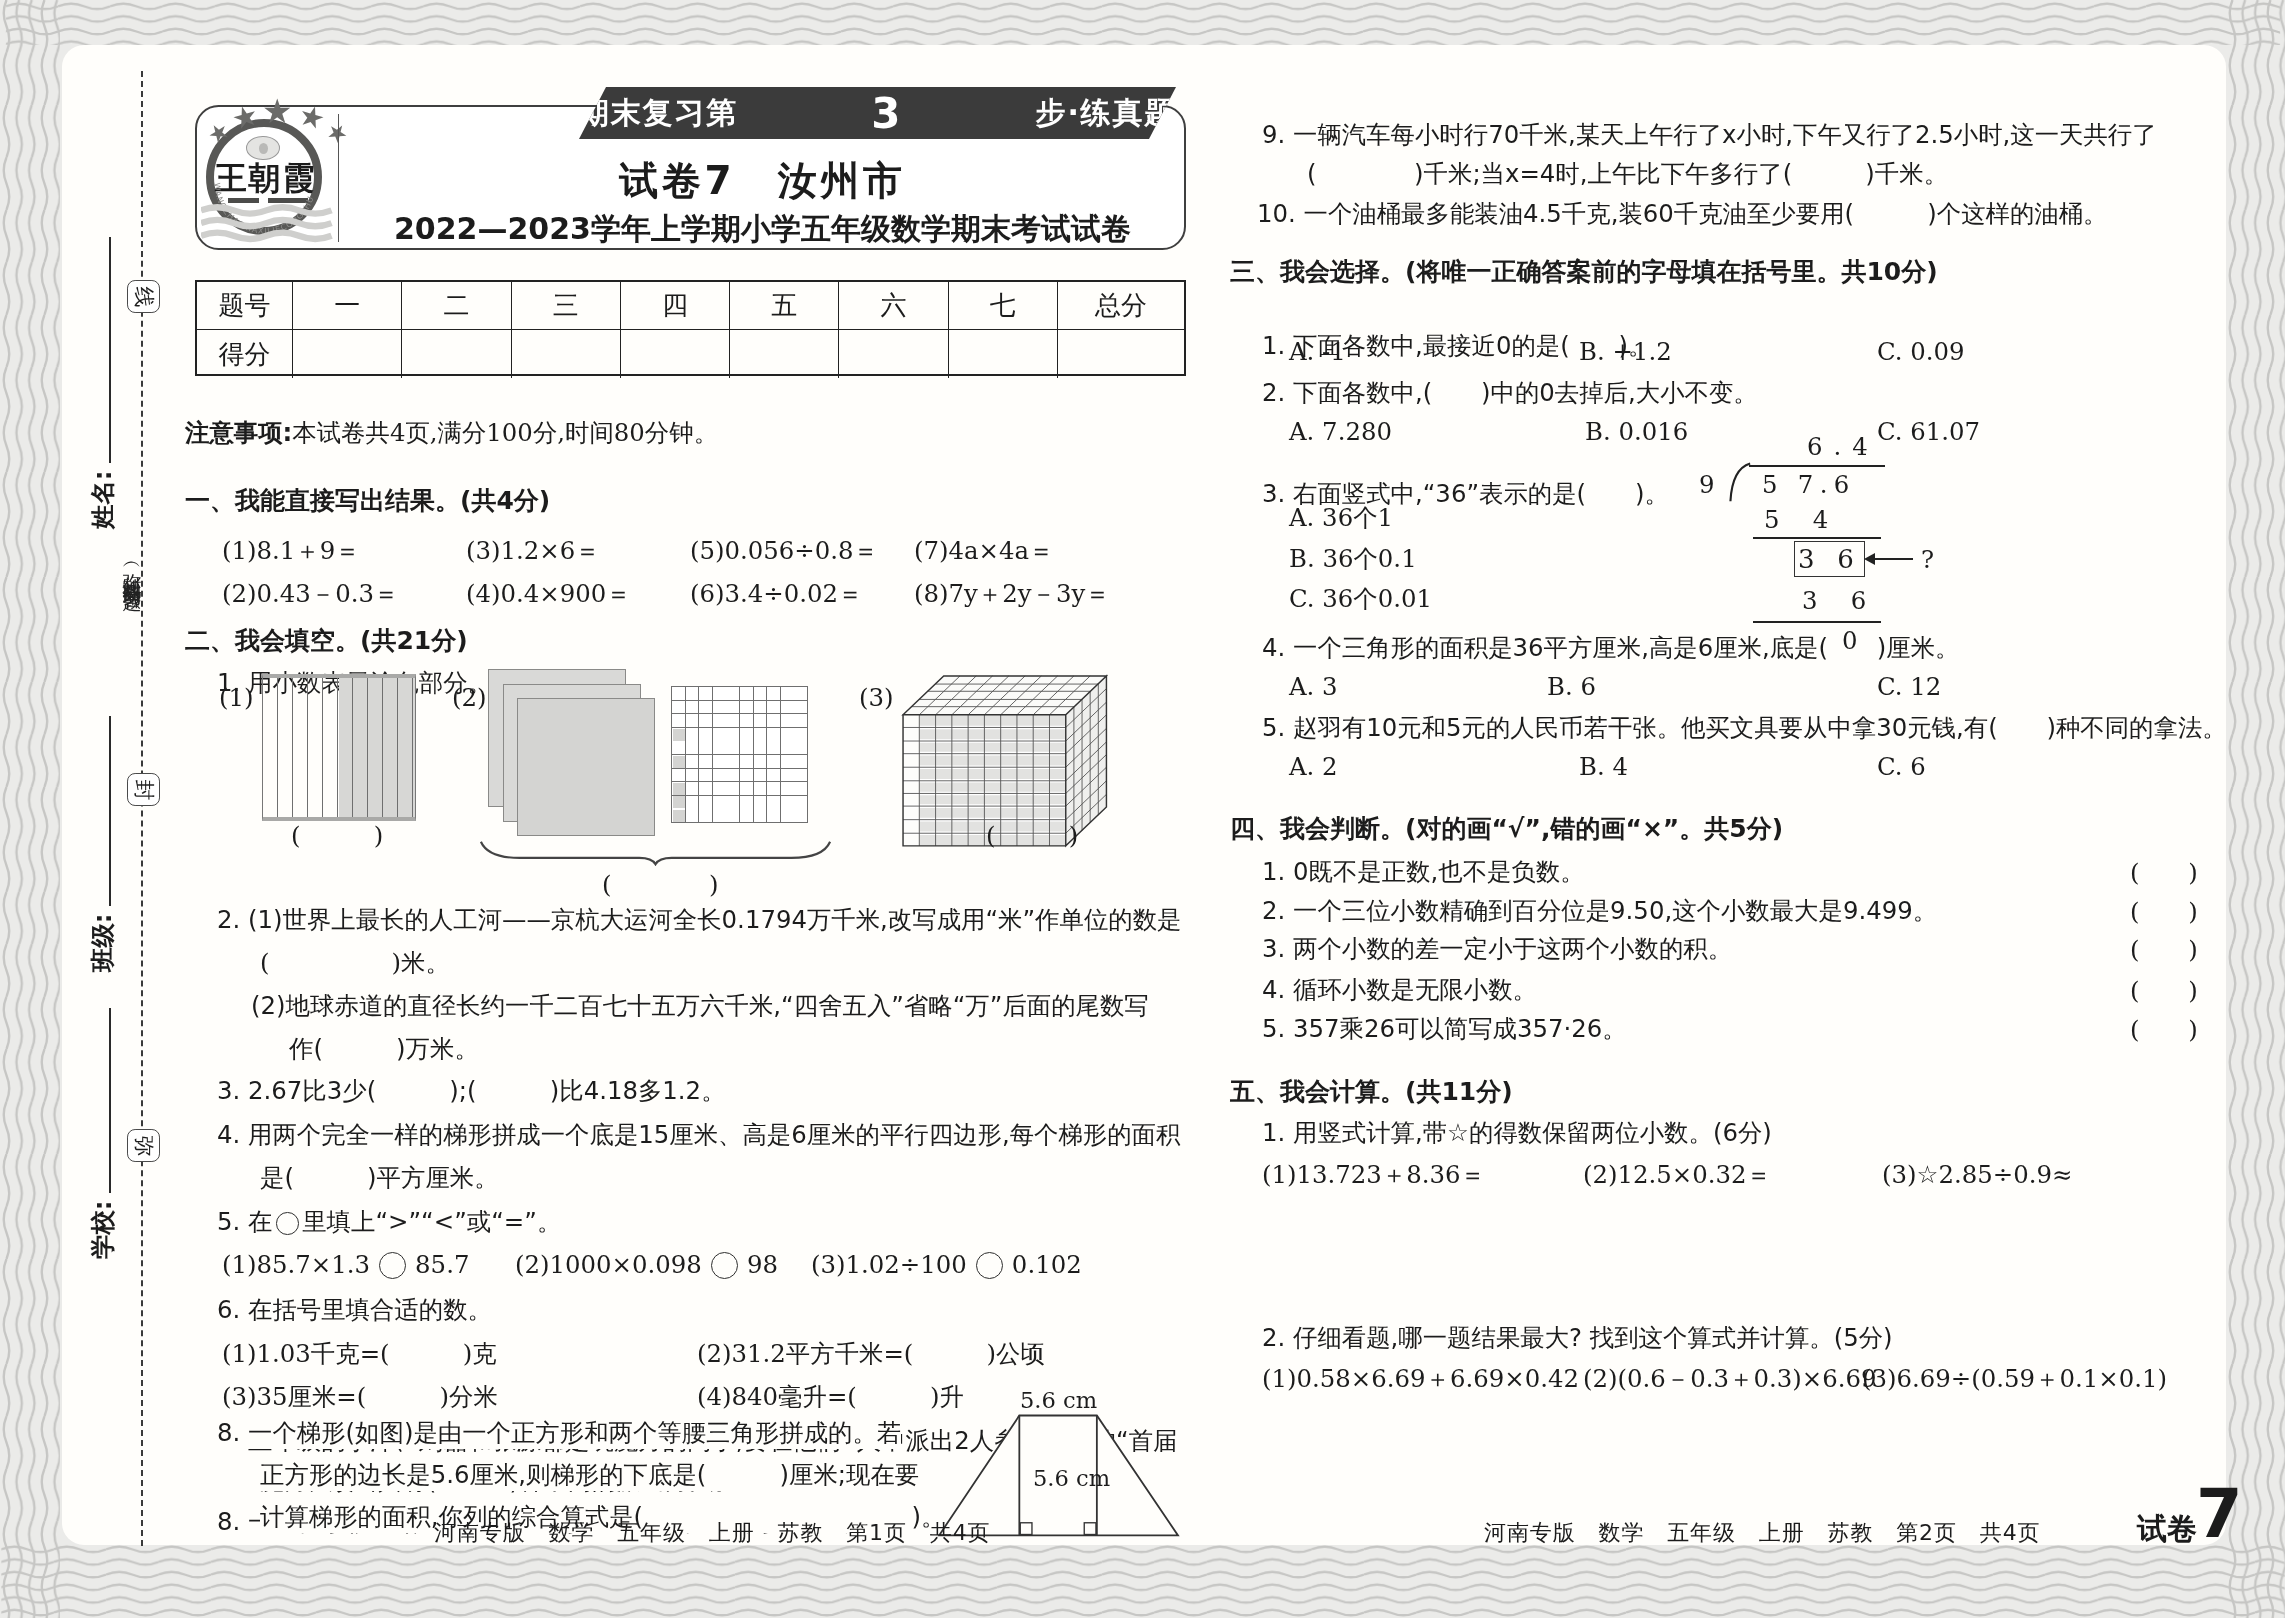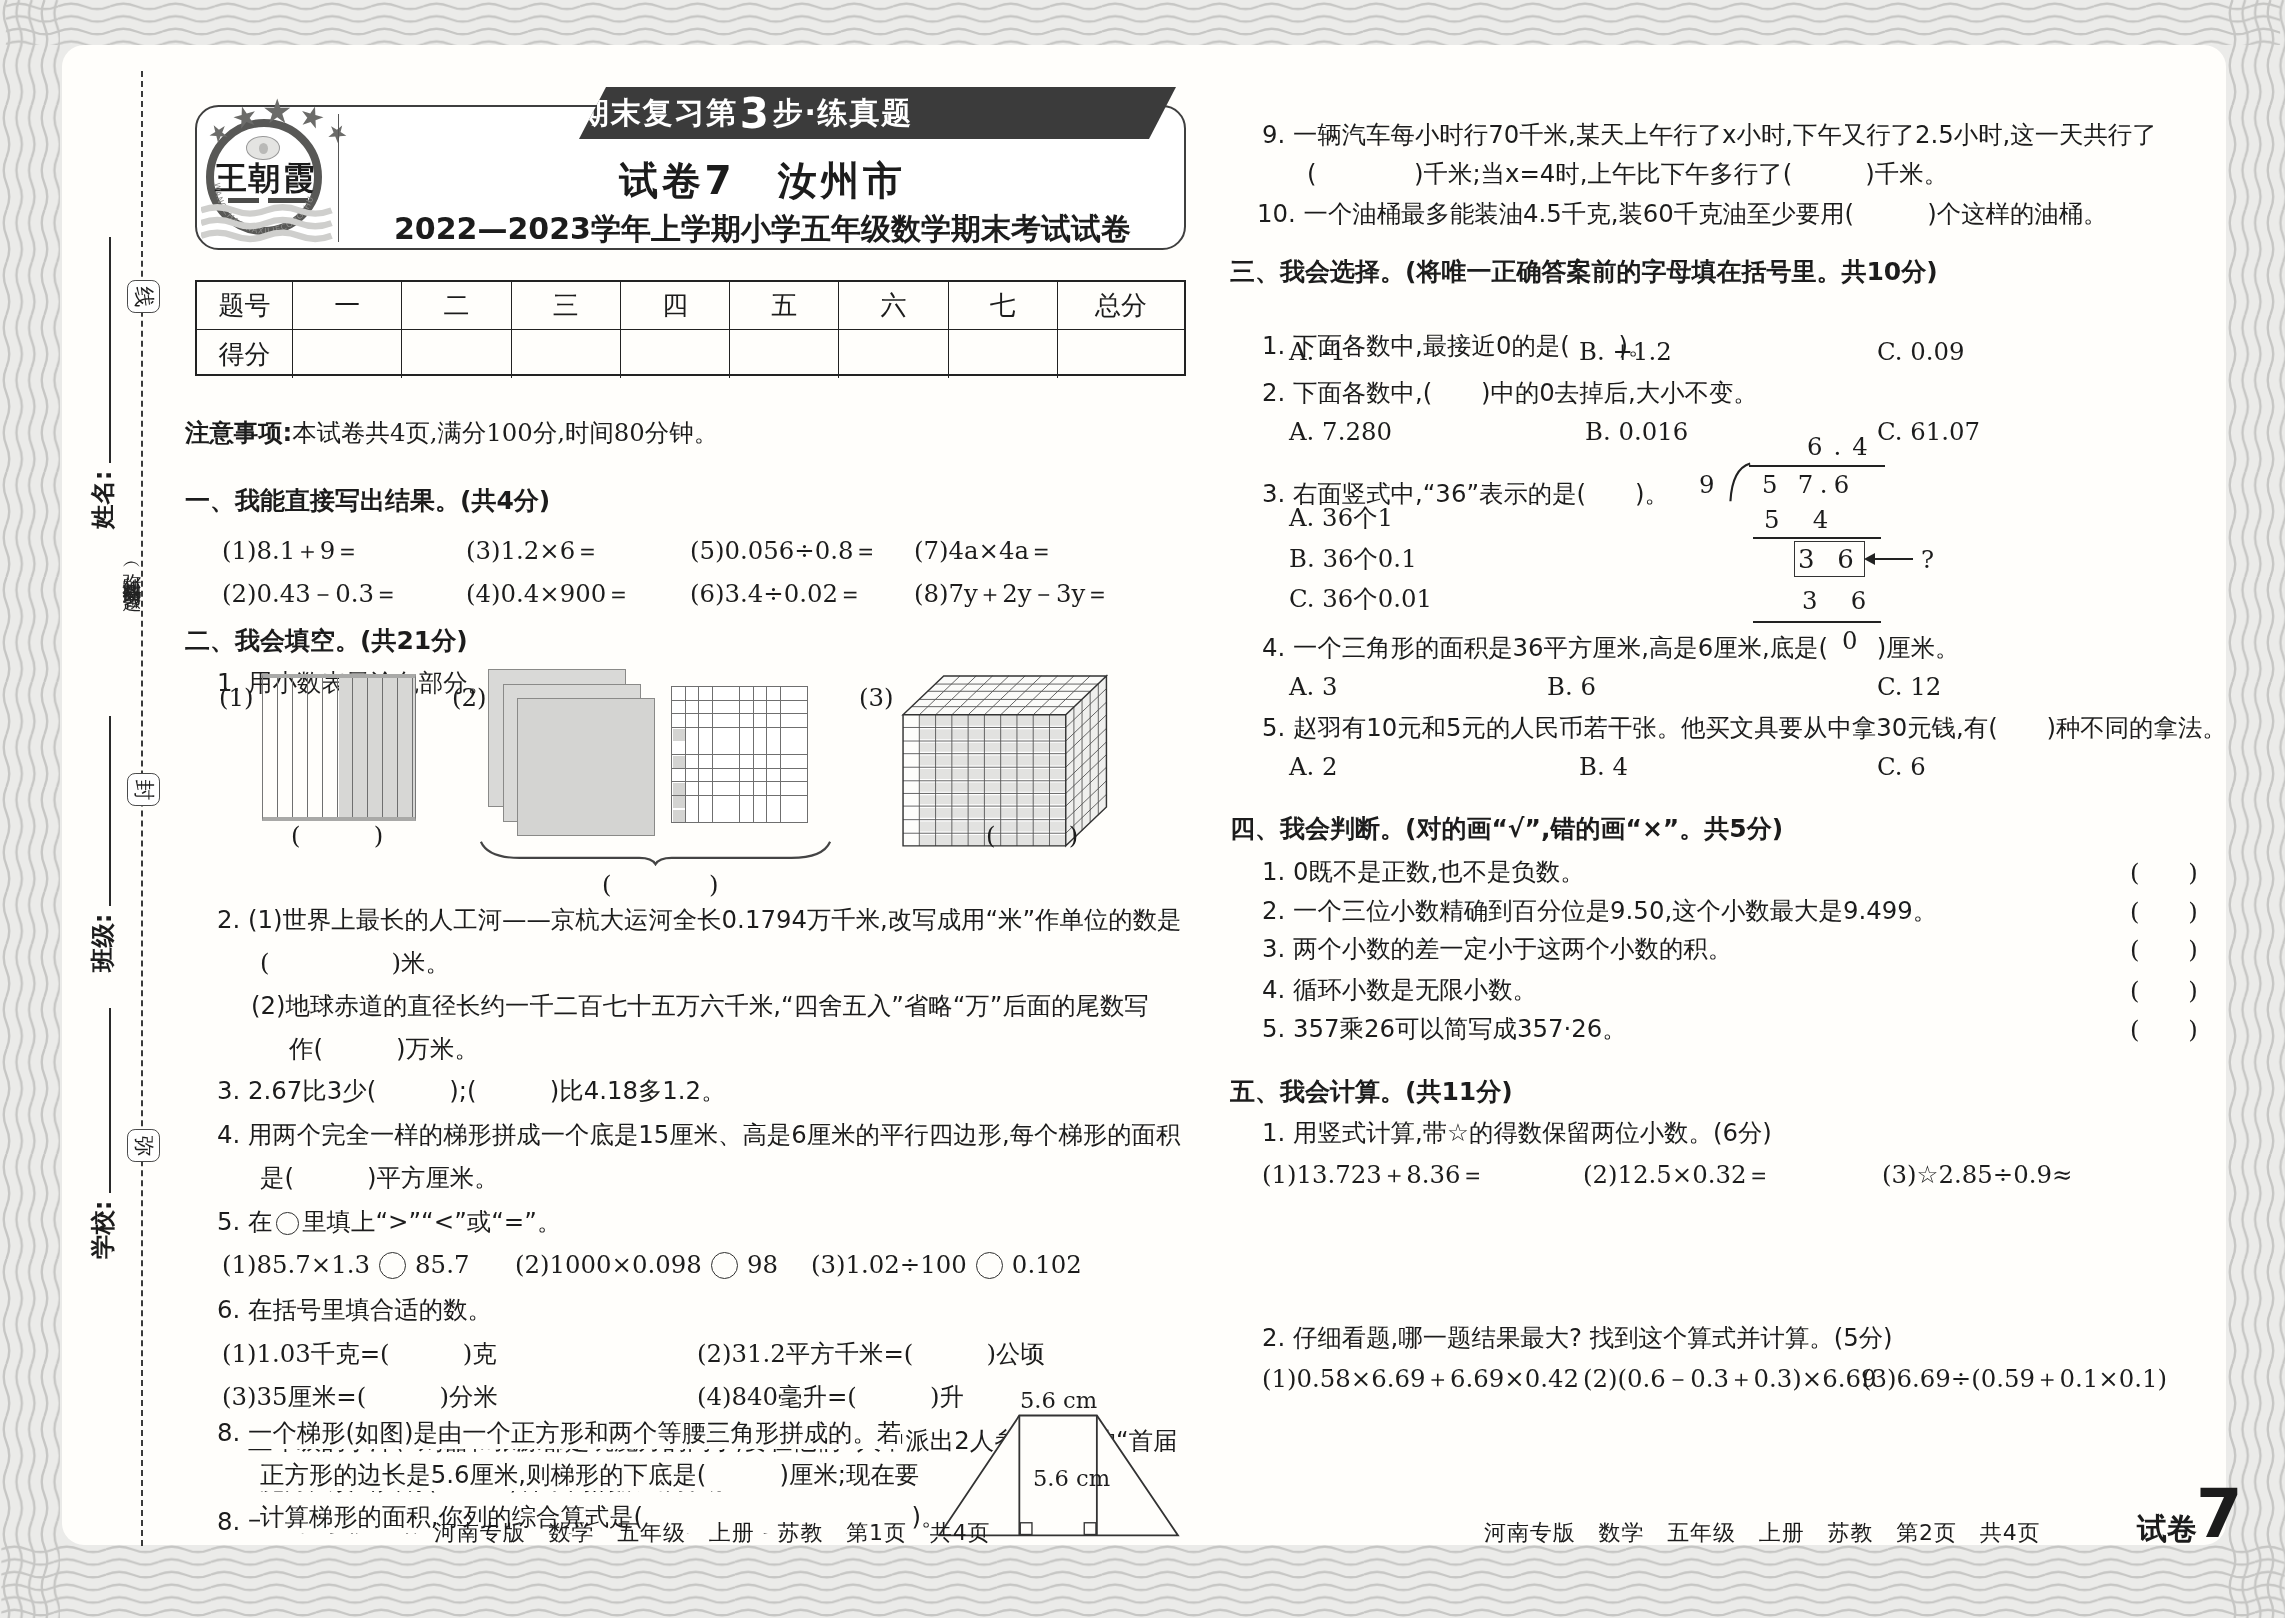--- a/index.html
+++ b/index.html
@@ -9,21 +9,21 @@
   .sheet { position:absolute; left:62px; top:45px; width:2164px; height:1500px; background:#fffefb; border-radius:22px; }
   .abs { position:absolute; }
   .t { position:absolute; font-size:24.4px; line-height:1.25; white-space:nowrap; }
   .hd { position:absolute; font-size:25px; font-weight:bold; white-space:nowrap; }
   .num { font-family:"DejaVu Serif", serif; }
   .wave-strip { position:absolute; }
   
   .hbox { position:absolute; left:195px; top:105px; width:991px; height:145px; border:2.3px solid #3f3f3f; border-radius:23.5px; background:#fff; }
   .badge { position:absolute; left:579px; top:87px; width:597px; height:52px; background:#3b3b3b; color:#fff;
            clip-path:polygon(27px 0, 100% 0, calc(100% - 27px) 100%, 0 100%);
-           display:flex; align-items:center; justify-content:flex-start; font-size:30px; font-weight:bold; letter-spacing:1.8px; }
+           display:flex; align-items:center; justify-content:space-between; font-size:30px; font-weight:bold; letter-spacing:1.8px; }
   .badge .big { font-size:42px; margin:0 1.8px; }
   .page-title { position:absolute; left:362px; top:154px; width:801px; text-align:center; font-size:39px; font-weight:bold; letter-spacing:3.6px; }
   .page-sub { position:absolute; left:353px; top:209px; width:819px; text-align:center; font-size:30px; font-weight:bold; }
   .logo-divider { position:absolute; left:338px; top:114px; height:128px; border-left:1.8px solid #555; }
   .ring { position:absolute; left:206px; top:119px; width:116px; height:116px; border:8.1px solid #585856; border-radius:50%; background:#fff; }
   .star { position:absolute; color:#6b6b69; }
   .oval { position:absolute; left:246px; top:136px; width:34px; height:24.4px; border:1.8px solid #999; border-radius:50%; background:#e4e4e2; }
   .oval i { position:absolute; left:11.8px; top:6.3px; width:9px; height:11px; background:#b9b9b7; border-radius:50%; }
   .logo-name { position:absolute; left:212px; top:157px; width:107px; text-align:center; font-size:32px; font-weight:bold; font-family:"DejaVu Serif", serif; letter-spacing:1.8px; }
   .logo-bar { position:absolute; height:4.5px; background:#4c4c4a; }

